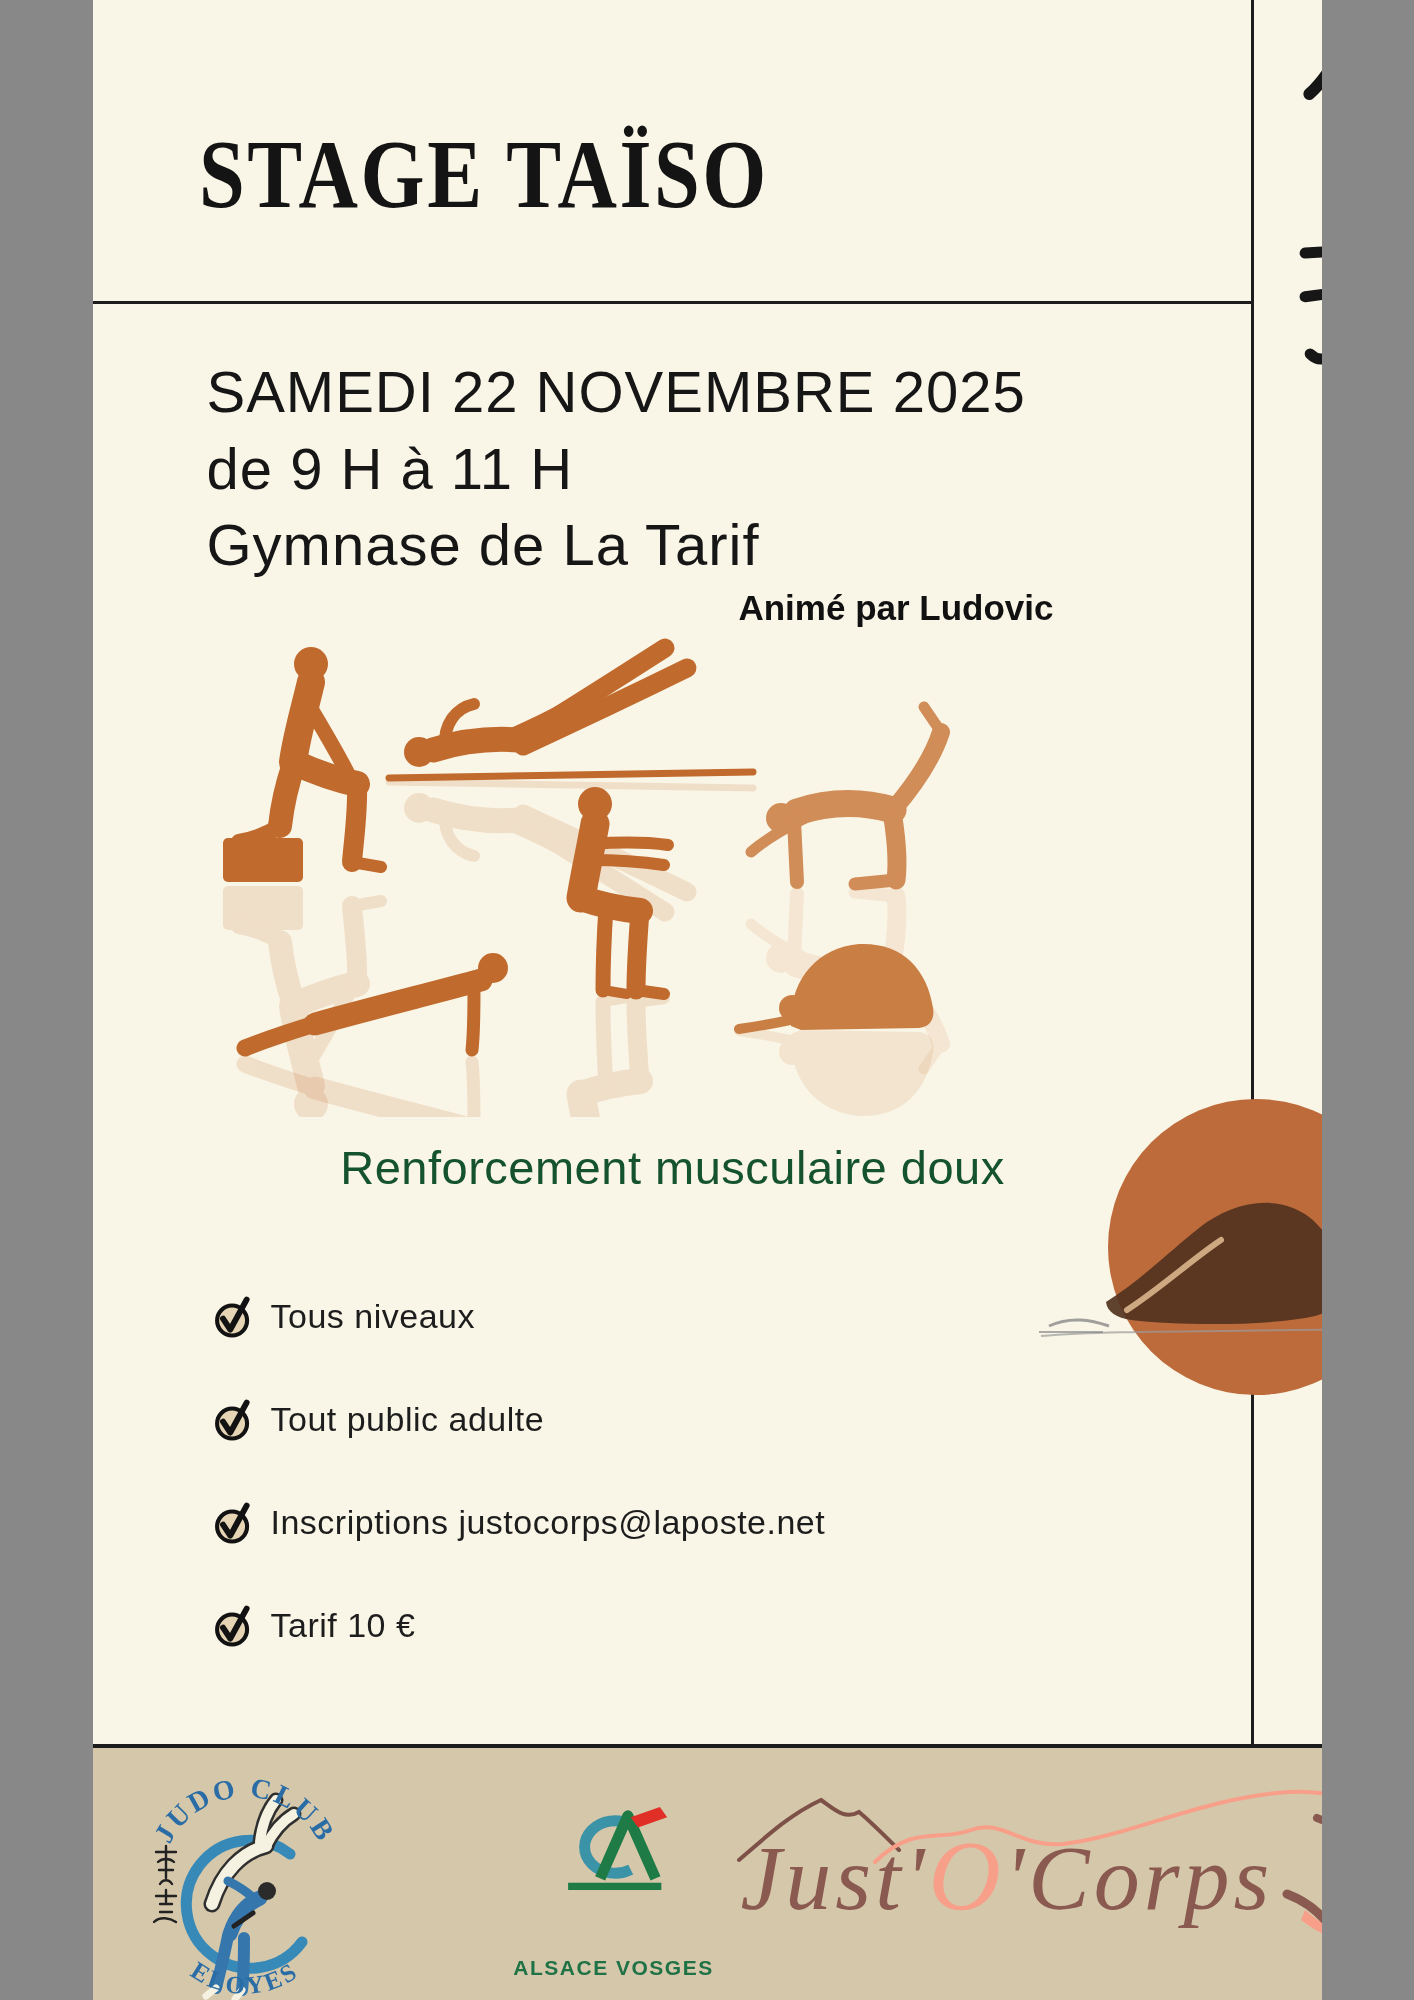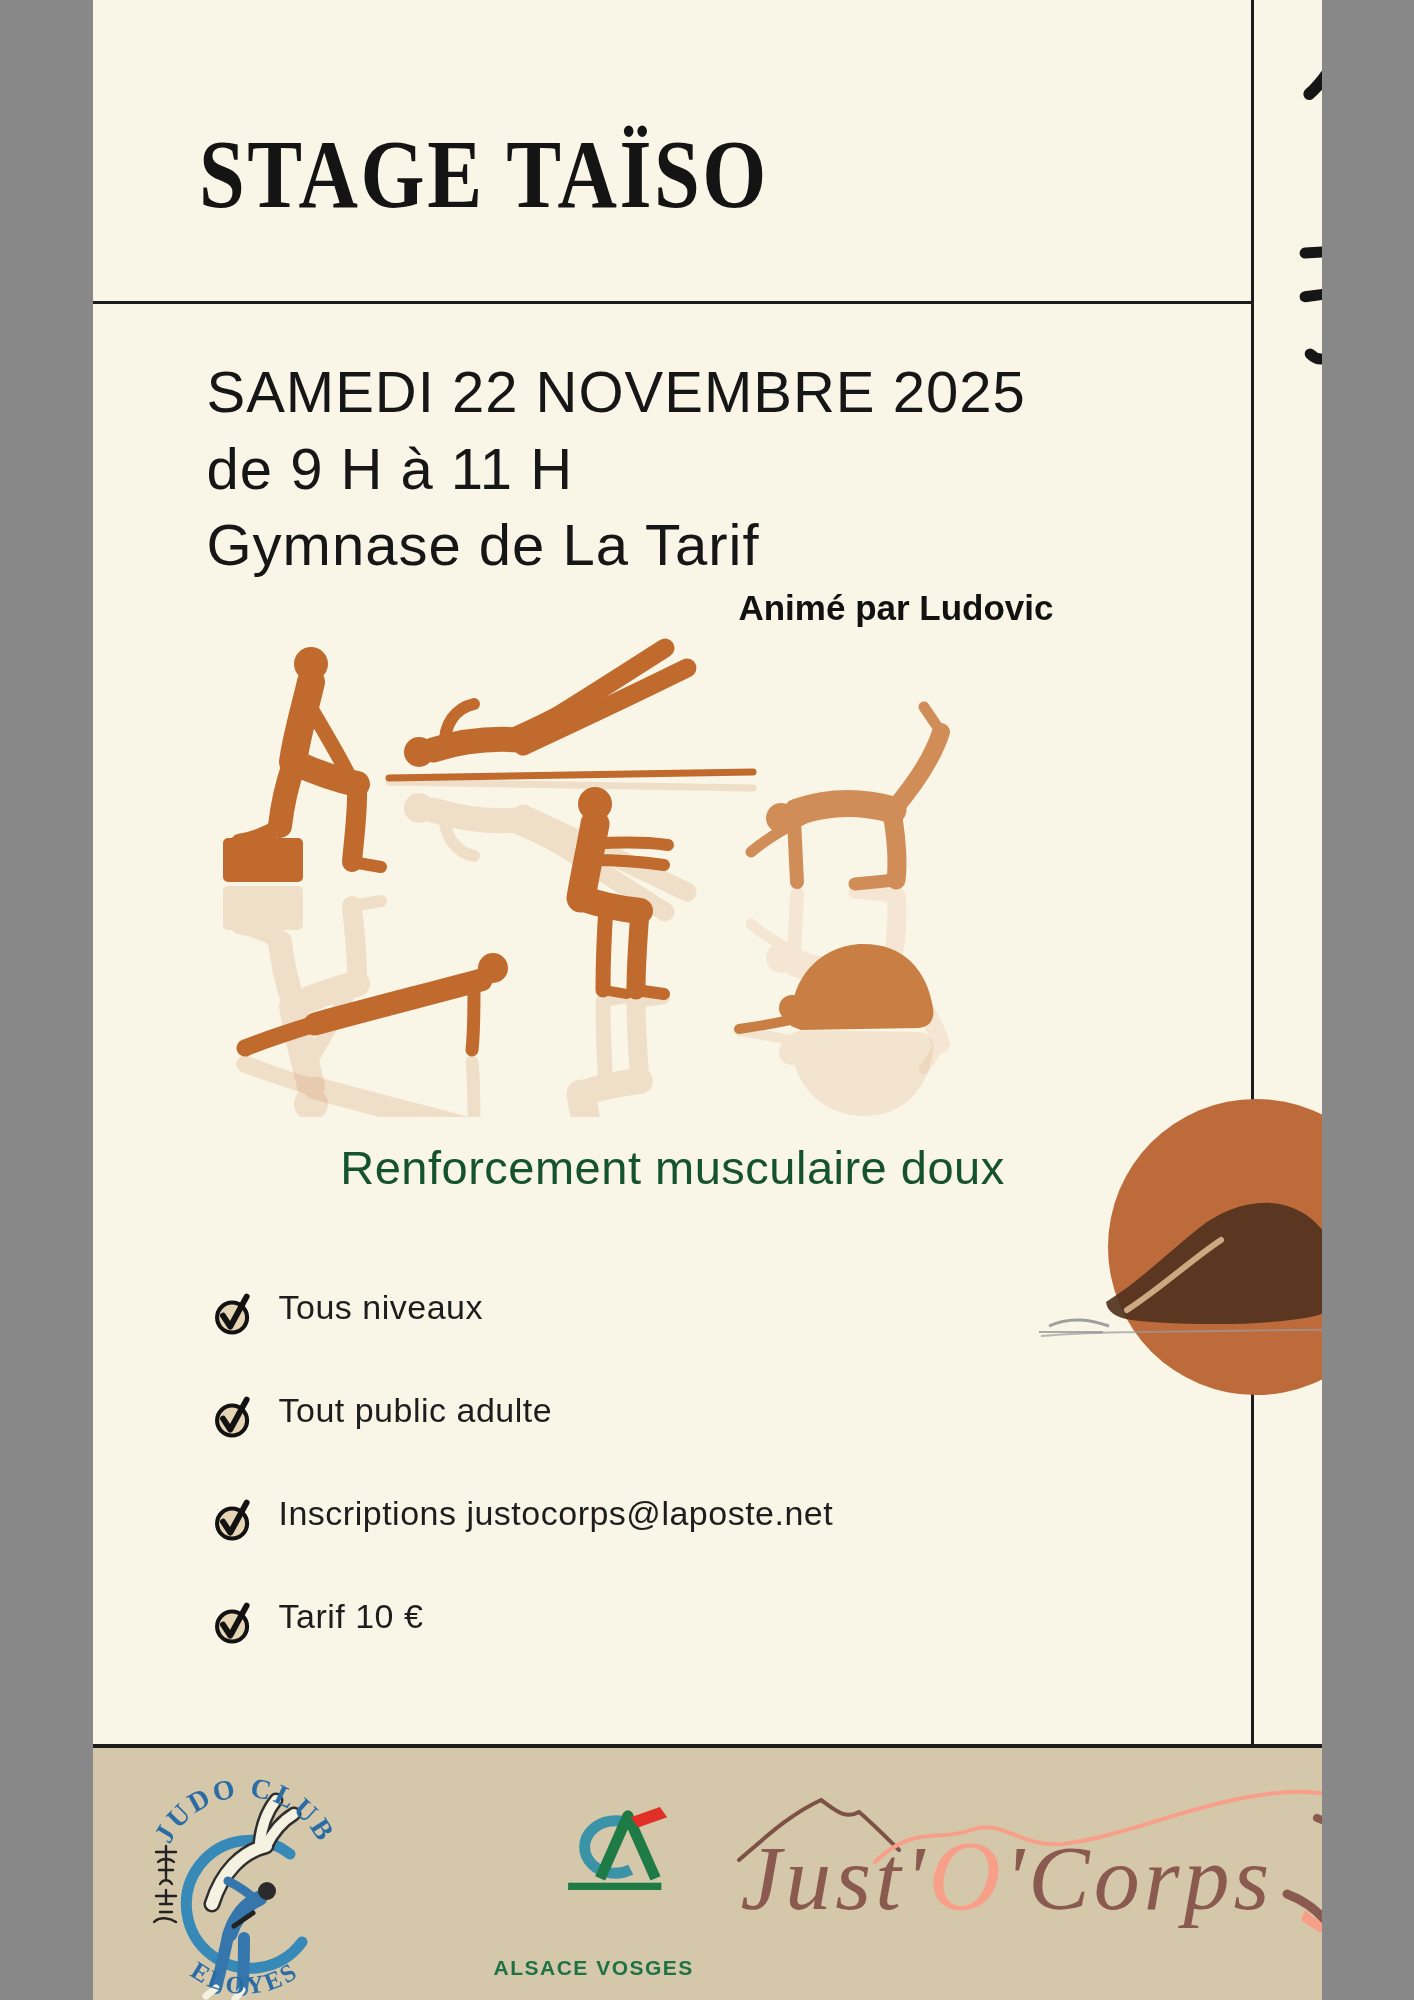--- a/index.html
+++ b/index.html
@@ -16,27 +16,27 @@
           color:#161616;z-index:2;white-space:nowrap;}
   .instructor{position:absolute;right:268px;top:588px;font-size:35px;font-weight:700;color:#111;z-index:2;white-space:nowrap;text-align:center;}
   .silhouettes{position:absolute;left:100px;top:612px;z-index:2;}
   .desc{position:absolute;left:0;top:1108px;width:1160px;text-align:center;font-size:47px;color:#14532d;
         letter-spacing:.5px;z-index:2;margin-top:32px;}
   .desc .l2{margin-top:42px;}
   .photo-circle{position:absolute;left:1015px;top:1099px;width:296px;height:296px;border-radius:50%;
         background:#BE6B3C;z-index:3;}
   .stretch{position:absolute;left:938px;top:1130px;z-index:4;}
   .checklist{position:absolute;left:120px;top:1288px;margin:0;padding:0;list-style:none;z-index:2;}
-  .checklist li{display:flex;align-items:flex-start;gap:26px;height:56px;margin-bottom:47px;}
+  .checklist li{display:flex;align-items:center;gap:18px;height:56px;margin-bottom:47px;}
   .checklist .label{font-size:34px;letter-spacing:.5px;color:#1d1d1d;white-space:nowrap;}
   footer{position:absolute;left:0;top:1744px;width:1414px;height:256px;background:#D5C7AA;
          border-top:4px solid #1c1c1c;box-sizing:border-box;z-index:5;}
   .judo-logo{position:absolute;left:46px;top:6px;width:212px;height:246px;}
   .ca-logo{position:absolute;left:446px;top:56px;width:150px;}
-  .ca-region{position:absolute;left:-45px;top:152px;width:240px;font-size:21px;
+  .ca-region{position:absolute;left:-45px;top:152px;width:240px;text-align:center;font-size:21px;
              font-weight:700;letter-spacing:1.5px;color:#1F7146;white-space:nowrap;}
   .joc{position:absolute;left:640px;top:14px;width:714px;height:200px;}
   .joc svg{position:absolute;left:0;top:0;}
   .joc-text{position:absolute;left:8px;top:56px;font-family:"Liberation Serif", serif;font-style:italic;
             font-size:92px;letter-spacing:4px;color:#8A5A50;white-space:nowrap;}
   .joc-o{color:#F89F8A;font-size:100px;}
 </style>
 </head>
 <body>
 

